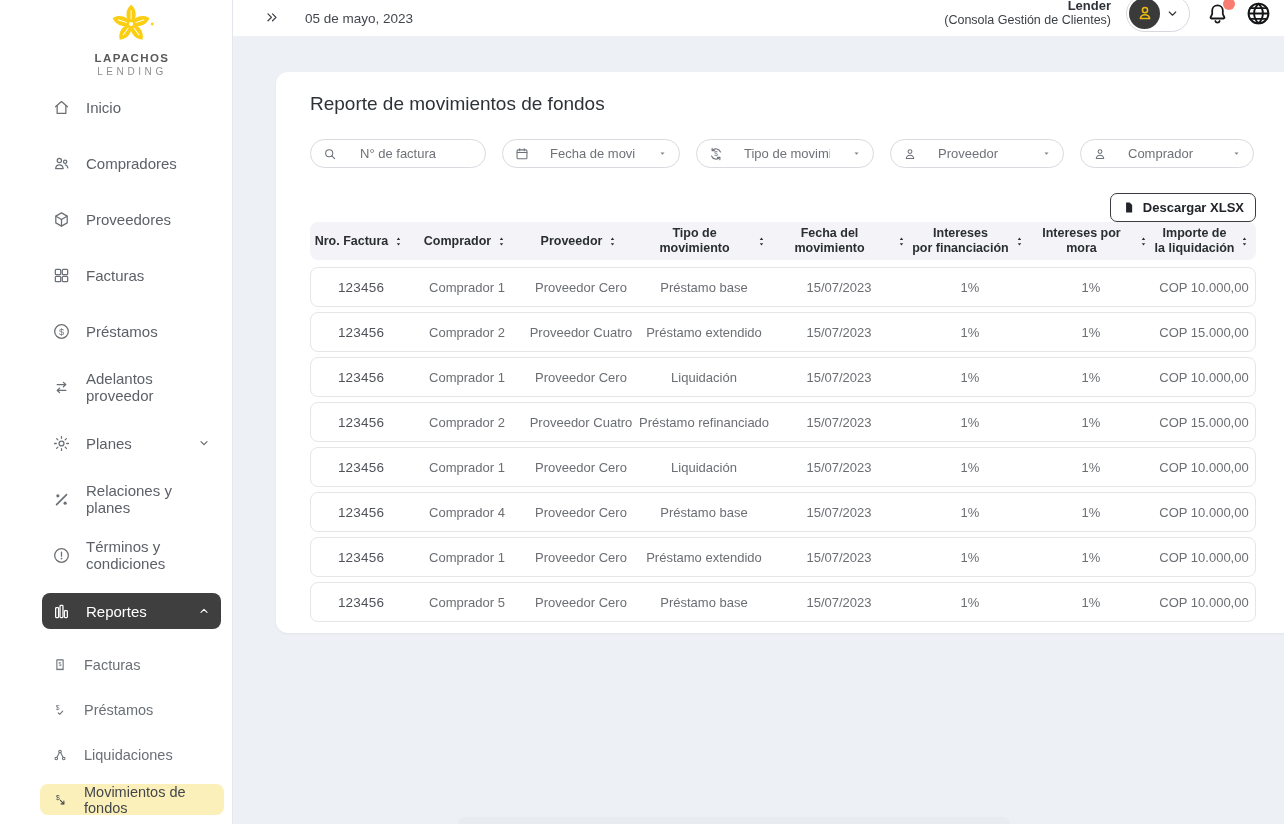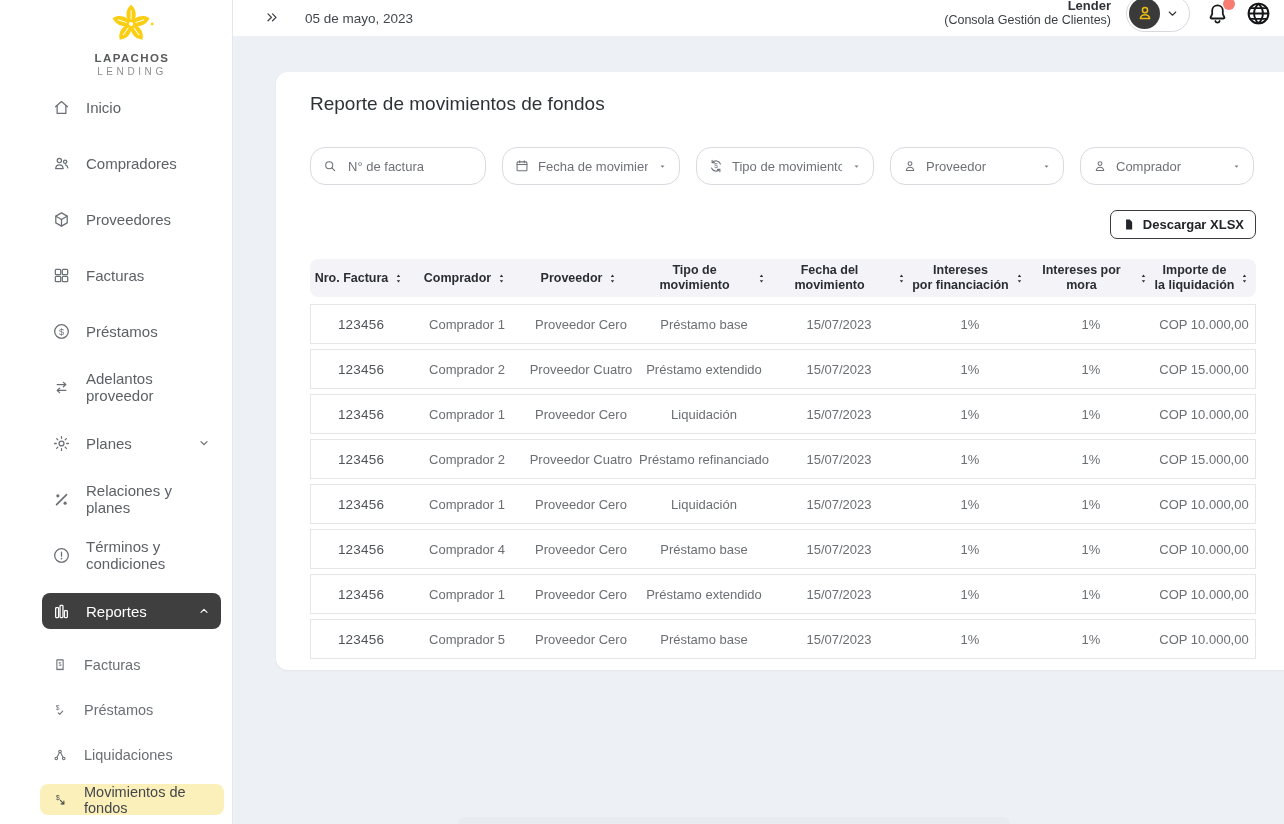--- a/index.html
+++ b/index.html
@@ -47,39 +47,39 @@
   .dot { position:absolute; top:-3px; right:-5px; width:12px; height:12px; border-radius:50%; background:var(--red); }
   .globe-wrap { width:27px; height:27px; cursor:pointer; }
   .globe-wrap .icn { width:27px; height:27px; color:#141516; }
 
   
   .content { position:absolute; left:233px; top:36px; right:0; bottom:0; background:#edf0f5; overflow:hidden; }
   .card { position:absolute; left:43px; top:36px; width:1020px; background:#fff; border-radius:12px;
     box-shadow:0 1px 3px rgba(20,24,33,.05); padding:21px 0 6px 34px; }
   .card-title { font-size:19px; color:#2e3237; font-weight:500; height:22px;}
   .filter-bar { display:flex; gap:16px; margin-top:24px; width:946px; }
-  .pill { display:flex; align-items:center; gap:8px; height:38px; border:1px solid #d7dade; border-radius:15px;
-    padding:0 10px 0 11px; color:#6e7278; font-size:13px; background:#fff; cursor:pointer;margin-top:8px; }
+  .pill { display:flex; align-items:center; gap:20px; height:29px; border:1px solid #d7dade; border-radius:15px;
+    padding:0 10px 0 11px; color:#6e7278; font-size:13px; background:#fff; cursor:pointer; }
   .pill .icn { width:16px; height:16px; color:#6e7278; flex:none; }
   .pill-input { border:none; outline:none; flex:1; min-width:0; font:inherit; color:#4a4e54; background:transparent; }
   .pill-input::placeholder { color:#6e7278; opacity:1; }
   .pill-lbl { flex:1; white-space:nowrap; overflow:hidden; }
   .caret { width:13px; height:13px; color:#7d8187; margin-left:auto; flex:none; }
   .download-row { width:946px; display:flex; justify-content:flex-end; margin-top:25px; }
   .btn-download { display:flex; align-items:center; gap:7px; height:29px; padding:0 11px;
     border:1.5px solid #393c40; border-radius:7px; background:#fff; font-size:13px; font-weight:700;
     color:#212428; cursor:pointer; font-family:inherit; }
   .btn-download .icn { width:14px; height:15px; color:#212428; }
-  .table { width:946px; margin-top:20px; }
+  .table { width:946px; }
   .t-grid { display:grid; grid-template-columns:100px 112px 116px 130px 140px 122px 120px 106px; align-items:center; }
   .t-head { background:#f4f4f8; border-radius:8px; min-height:38px; margin-bottom:7px; }
   .th { display:flex; align-items:center; justify-content:center; gap:4px; font-size:12.5px; font-weight:700;
     color:#2a2e33; text-align:center; white-space:pre-line; line-height:1.2; padding:4px 0; cursor:pointer; }
   .sort { width:13px; height:13px; color:#2a2e33; flex:none; }
-  .t-row { background:#fff; border:1px solid #e6e6e9; border-radius:0; height:40px; margin-bottom:5px; }
+  .t-row { background:#fff; border:1px solid #e6e6e9; border-radius:8px; height:40px; margin-bottom:5px; }
   .td { text-align:center; font-size:13px; color:#6b6e73; white-space:nowrap; overflow:hidden; }
   .td.first { color:#505359; font-size:13.5px; font-weight:500; letter-spacing:.2px; }
   .pagination { width:946px; display:flex; align-items:center; margin-top:14px; position:relative; height:29px; }
   .btn-prev { background:var(--pale); color:#585a50; border:none; border-radius:8px; height:29px; padding:0 15px;
     font-size:13.5px; font-family:inherit; cursor:pointer; }
   .page-info { position:absolute; left:0; right:0; text-align:center; color:#6c7076; font-size:13.5px; }
   .btn-next { margin-left:auto; background:var(--accent); color:#3a3d42; border:none; border-radius:8px; height:29px;
     padding:0 15px; font-size:13.5px; font-weight:500; font-family:inherit; cursor:pointer; }
   .footer-sliver { position:absolute; left:225px; bottom:0; width:552px; height:7px; background:#e8ebf0;
     border-radius:8px 8px 0 0; }

